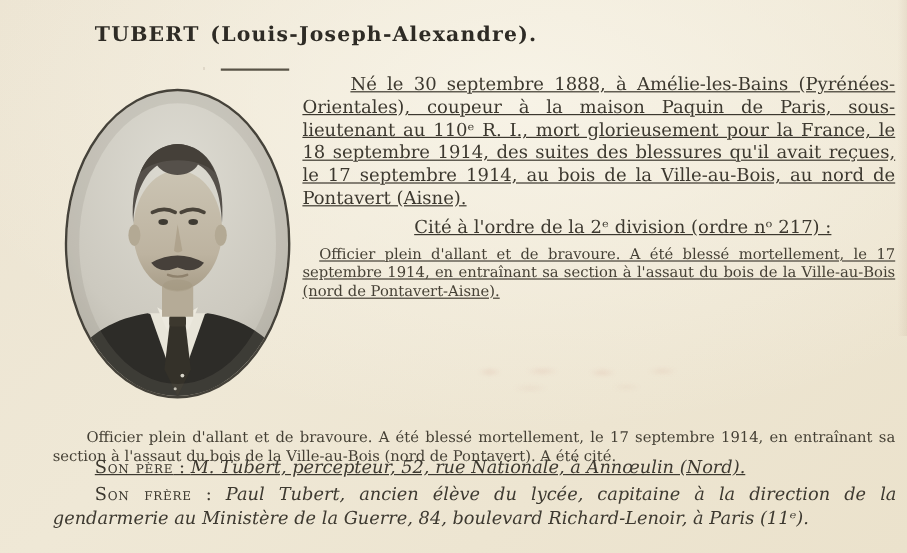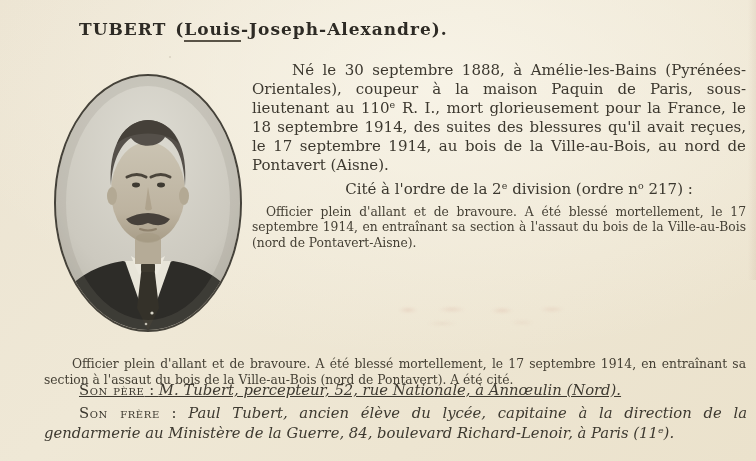--- a/index.html
+++ b/index.html
@@ -23,29 +23,29 @@
     position:absolute;right:0;top:0;width:8px;height:280px;
     background:linear-gradient(to left, rgba(180,140,120,.14), rgba(180,140,120,0));
   }
   
   .title{
     position:absolute;left:79px;top:19px;
     font-size:17px;font-weight:bold;letter-spacing:1px;
     color:#2e2b25;white-space:nowrap;
   }
   .title .given-group{margin-left:9px;}
-  .title .u{border-bottom:2px solid rgba(62,56,45,.85);padding-bottom:1px;}
+  .title .u{border-bottom:2px solid rgba(62,56,45,.85);padding-bottom:18px;}
   
   .photo{position:absolute;left:51px;top:70px;width:194px;height:266px;}
   
   .text-col{
     position:absolute;left:252px;top:61px;width:494px;
     font-size:15px;line-height:19px;text-align:justify;
   }
-  .text-col p{margin:0;text-indent:40px;}
+  .text-col p{margin:0;text-indent:40px;text-decoration:underline;}
   .text-col p.cite-intro{margin-top:5px;text-align:center;}
   .text-col .cite-small{
     margin-top:6px;font-size:12.3px;line-height:15.4px;
     text-indent:14px;color:#454035;
   }
   .text-col p.legion{margin-top:9px;}
   
   .cite2{
     position:absolute;left:44px;top:344px;width:702px;
     font-size:12.3px;line-height:16px;text-indent:28px;

